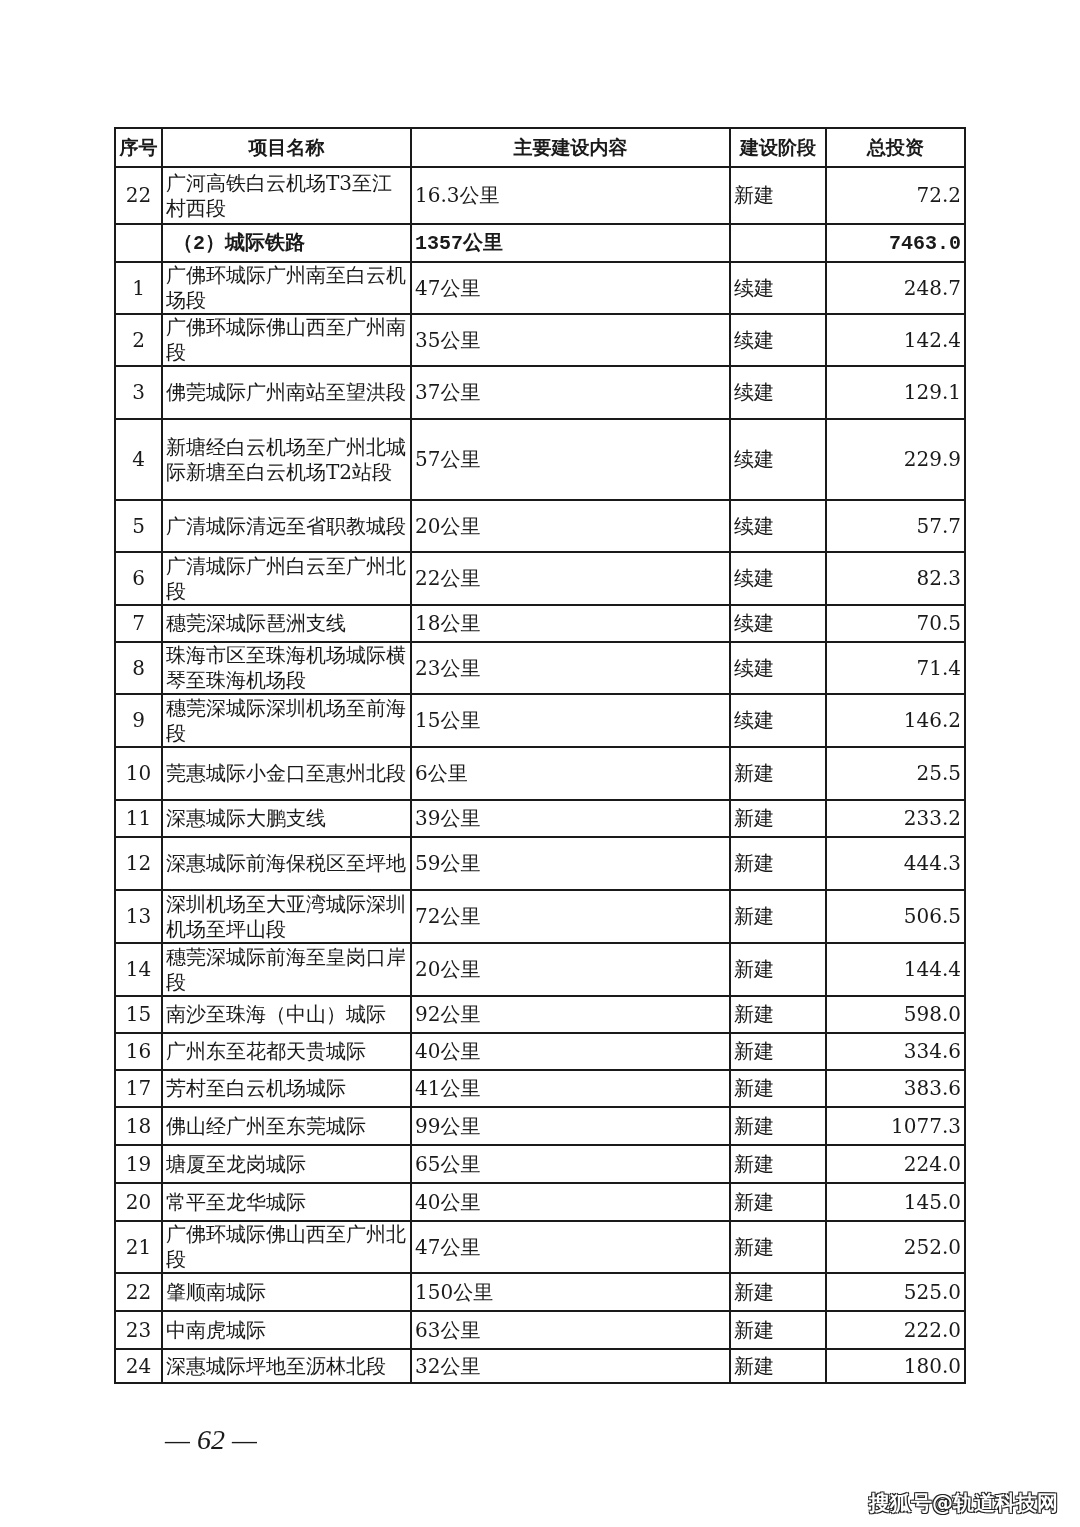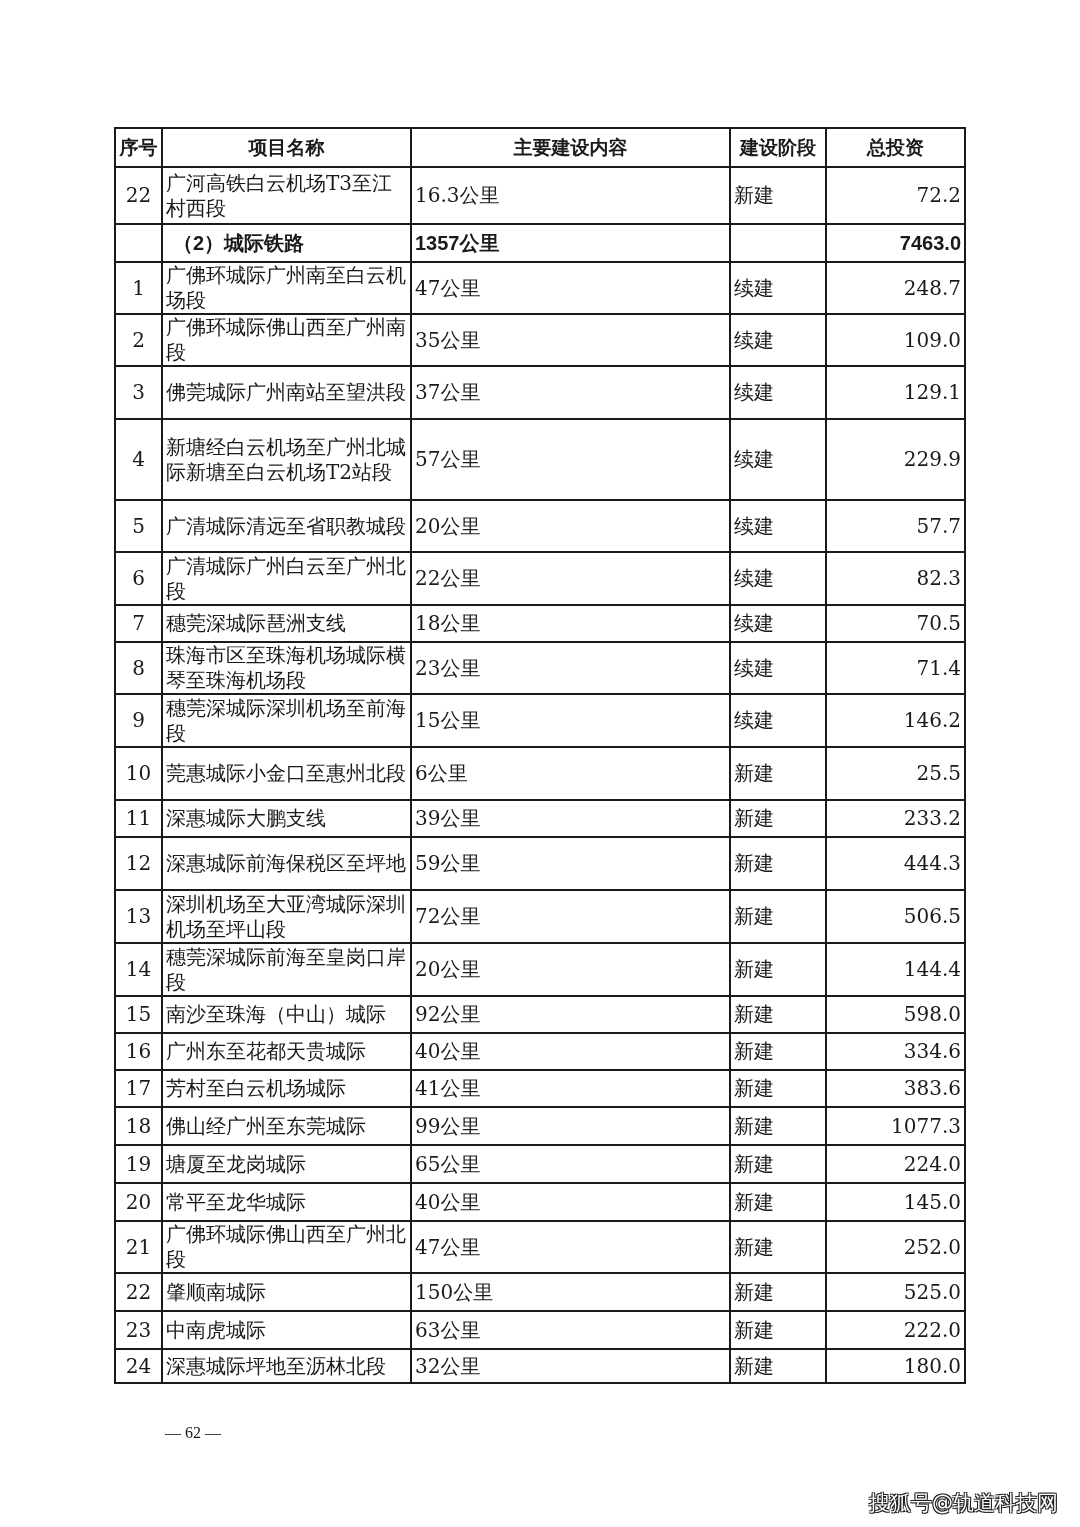--- a/index.html
+++ b/index.html
@@ -14,27 +14,28 @@
   .page-table td, .page-table th {
     border: 2px solid #1a1a1a; padding: 0 3px; font-size: 20px; line-height: 25px;
     font-weight: normal; vertical-align: middle; overflow: hidden;
   }
   .page-table th { font-weight: bold; text-align: center; height: 37px; font-family: "DejaVu Sans", sans-serif; font-size: 19px; }
   .c-no { text-align: center; }
   .c-name { text-align: left; }
   .c-content { text-align: left; }
   .c-stage { text-align: left; }
   .c-inv { text-align: right; }
-  .subtotal td { font-weight: bold; font-family: Liberation Sans, sans-serif; margin-top: 25px; }
+  .subtotal td { font-weight: bold; font-family: Liberation Mono, monospace; margin-top: 25px; }
   .page-footer {
-    position: absolute; left: 165px; top: 1424px; font-size: 16px;
+    position: absolute; left: 165px; top: 1424px; font-size: 28px;
     font-family: "Liberation Serif", serif;
+    font-style: italic;
   }
   .watermark {
-    position: absolute; right: 22px; top: 1489px; font-size: 21px; font-weight: normal;
+    position: absolute; right: 22px; top: 1489px; font-size: 21px; font-weight: bold;
     font-family: "DejaVu Sans", sans-serif; color: #ffffff;
     text-shadow: -1px -1px 0 #222, 1px -1px 0 #222, -1px 1px 0 #222, 1px 1px 0 #222;
   }
 </style>
 </head>
 <body>
 
 <table class="page-table">
   <colgroup>
     <col style="width:47px">
@@ -72,21 +73,21 @@
         <td class="c-name">广佛环城际广州南至白云机场段</td>
         <td class="c-content">47公里</td>
         <td class="c-stage">续建</td>
         <td class="c-inv">248.7</td>
       </tr>
       <tr style="height: 52px;">
         <td class="c-no">2</td>
         <td class="c-name">广佛环城际佛山西至广州南段</td>
         <td class="c-content">35公里</td>
         <td class="c-stage">续建</td>
-        <td class="c-inv">109.0</td>
+        <td class="c-inv">142.4</td>
       </tr>
       <tr style="height: 53px;">
         <td class="c-no">3</td>
         <td class="c-name">佛莞城际广州南站至望洪段</td>
         <td class="c-content">37公里</td>
         <td class="c-stage">续建</td>
         <td class="c-inv">129.1</td>
       </tr>
       <tr style="height: 81px;">
         <td class="c-no">4</td>

